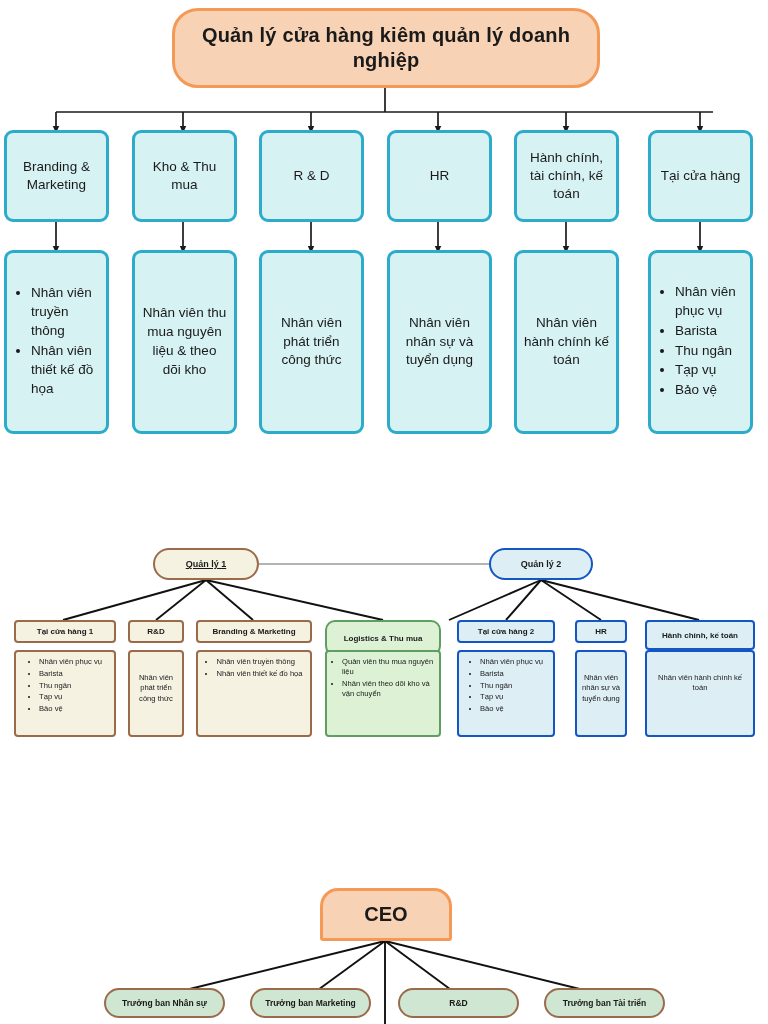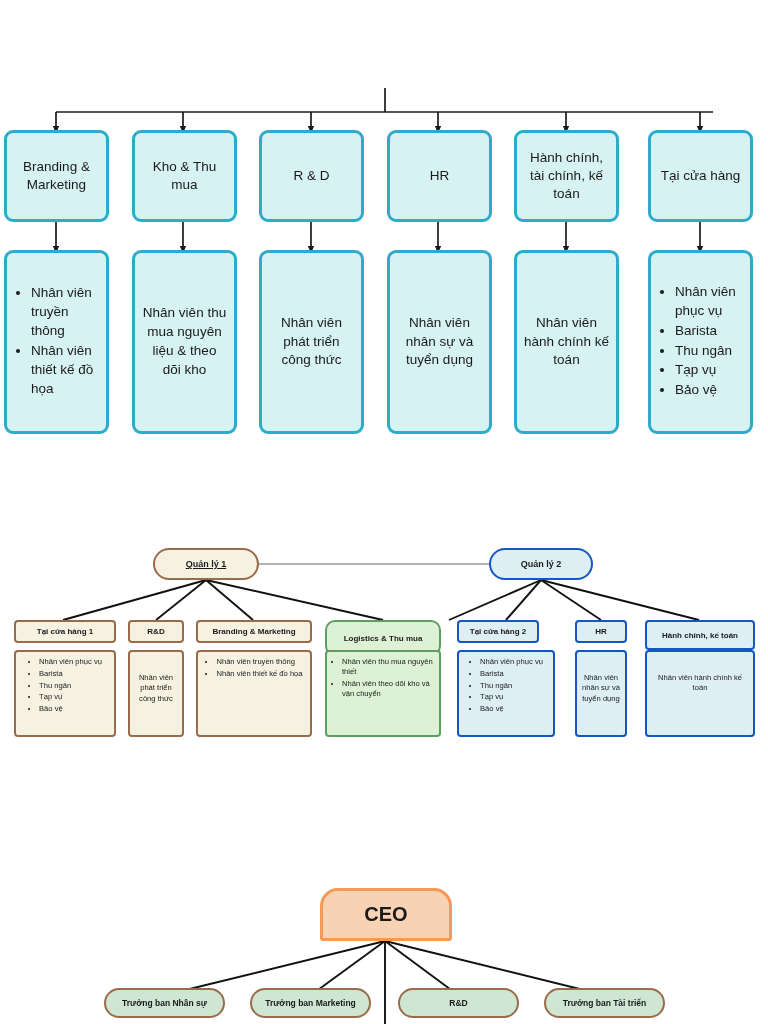--- a/index.html
+++ b/index.html
@@ -169,20 +169,23 @@
 
     <g stroke="#111111" stroke-width="1.9" fill="none">
       <path d="M385,941 L165,995"></path>
       <path d="M385,941 L311,995"></path>
       <path d="M385,941 L385,1024"></path>
       <path d="M385,941 L458,995"></path>
       <path d="M385,941 L604,995"></path>
     </g>
   </svg>
 
+  <div class="box title-box" style="left:172px; top:8px; width:428px; height:80px;">
+    <span>Quản lý cửa hàng kiêm quản lý doanh nghiệp</span>
+  </div>
 
   <div class="box dept-box" style="left:4px; top:130px; width:105px; height:92px;">
     <span>Branding &amp; Marketing</span>
   </div>
   <div class="box dept-box" style="left:132px; top:130px; width:105px; height:92px;">
     <span>Kho &amp; Thu mua</span>
   </div>
   <div class="box dept-box" style="left:259px; top:130px; width:105px; height:92px;">
     <span>R &amp; D</span>
   </div>
@@ -259,26 +262,26 @@
       <li>Nhân viên truyền thông</li>
       <li>Nhân viên thiết kế đồ họa</li>
     </ul>
   </div>
 
   <div class="box hdr t-green" style="left:325px; top:620px; width:116px; height:36px;border-radius:10px;">
     <span>Logistics &amp; Thu mua</span>
   </div>
   <div class="box body-box t-green" style="left:325px; top:650px; width:116px; height:87px;">
     <ul>
-      <li>Nhân viên thu mua nguyên thiết</li>
+      <li>Quản viên thu mua nguyên liệu</li>
       <li>Nhân viên theo dõi kho và vận chuyển</li>
     </ul>
   </div>
 
-  <div class="box hdr t-blue" style="left:457px; top:620px; width:82px; height:23px;">
+  <div class="box hdr t-blue" style="left:457px; top:620px; width:98px; height:23px;">
     <span>Tại cửa hàng 2</span>
   </div>
   <div class="box body-box t-blue" style="left:457px; top:650px; width:98px; height:87px;">
     <ul>
       <li>Nhân viên phục vụ</li>
       <li>Barista</li>
       <li>Thu ngân</li>
       <li>Tạp vụ</li>
       <li>Bảo vệ</li>
     </ul>

